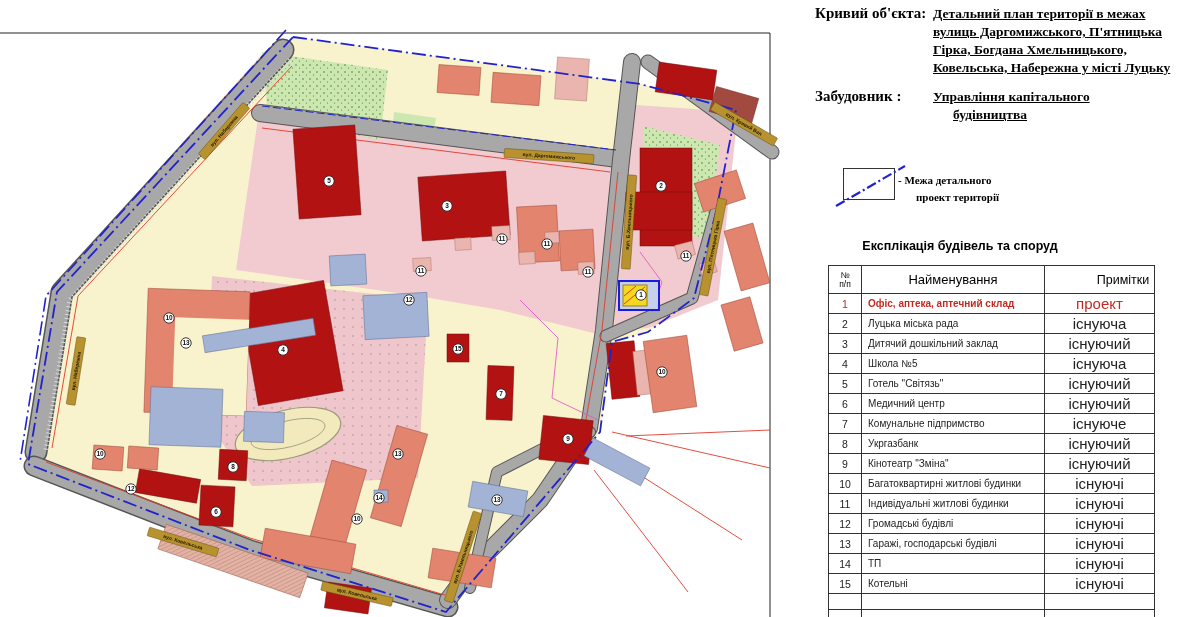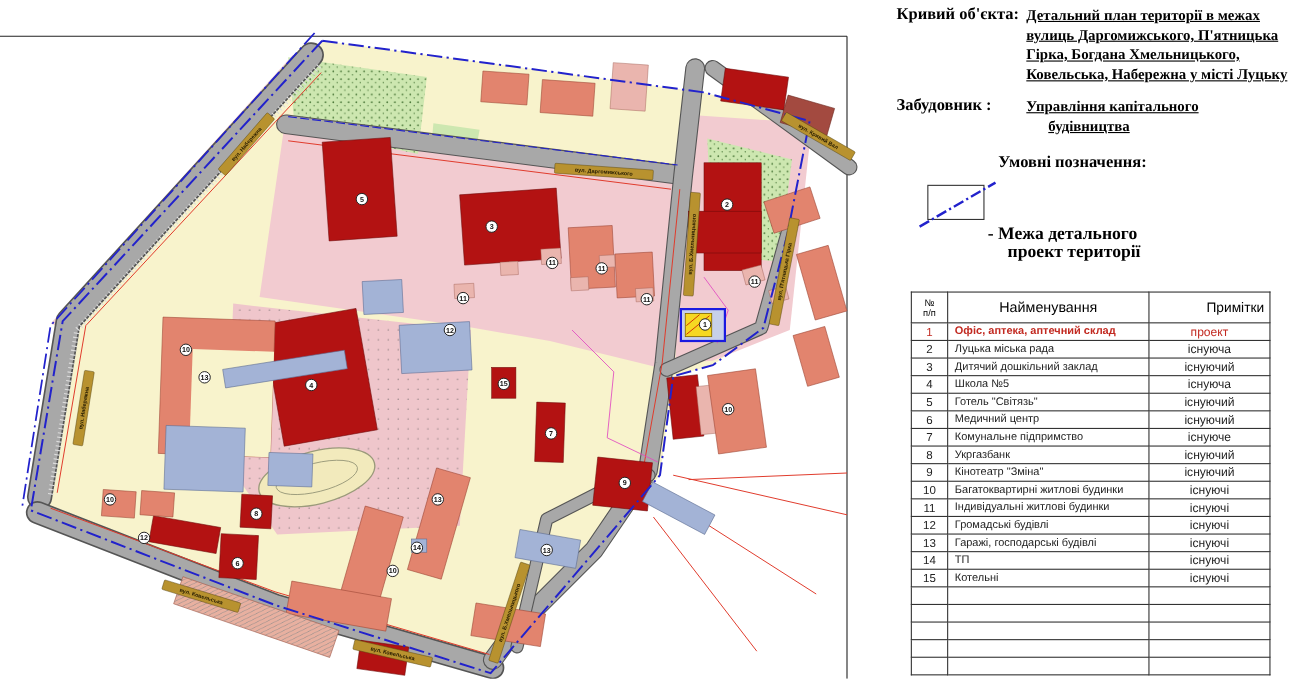--- a/index.html
+++ b/index.html
@@ -8,38 +8,38 @@
   #stage{position:absolute;left:0;top:0;width:1183px;height:617px;}
   svg text{user-select:none;}
 
   
   .abs{position:absolute;}
   .ser{font-family:"Liberation Serif",serif;}
   .hdr-label{font-weight:bold;font-size:15px;white-space:nowrap;}
   .hdr-value{font-weight:bold;font-size:13.5px;line-height:18px;width:252px;}
   .hdr-value span{display:block;text-decoration:underline;}
   .legend-title{font-weight:bold;font-size:15px;text-align:center;width:200px;}
-  .legend-label{font-weight:bold;font-size:16px;line-height:17px;margin-top:32px;}
+  .legend-label{font-weight:bold;font-size:11px;line-height:17px;}
   .legend-label span{display:block;}
   .legend-label span + span{margin-left:18px;}
   .legend-box{width:50px;height:30px;border:1.3px solid #333;background:#fff;}
   .tbl-title{font-weight:bold;font-size:12.5px;text-align:center;width:234px;}
 
   table.expl{border-collapse:collapse;table-layout:fixed;background:#fff;}
   table.expl,table.expl td,table.expl th{border:1px solid #333;}
   table.expl{border-width:1.4px;}
   table.expl th{font-weight:normal;vertical-align:middle;background:#fff;}
   th.c-num{width:30px;font-size:8.5px;line-height:9px;white-space:pre-line;}
   th.c-name{width:180px;font-size:13px;}
   th.c-note{width:60px;font-size:12.5px;padding-left:48px;}
   table.expl tr.hdr{height:28px;}
   table.expl tr.row{height:16px;}
   td.t-num{text-align:center;font-size:10.5px;color:#222;}
   td.t-name{font-size:10px;color:#222;padding:0 0 0 6px;overflow:hidden;white-space:nowrap;}
-  td.t-note{text-align:center;font-size:11px;color:#222;}
+  td.t-note{text-align:center;font-size:15px;color:#222;}
   tr.hl td{color:#c22a21;}
   tr.hl td.t-name{font-weight:bold;}
 
   
   .bdr{fill:#b31212;stroke:#6e0a0a;stroke-width:.5;}
   .bbrown{fill:#a34a40;stroke:#6e2a22;stroke-width:.5;}
   .bsal{fill:#e2846e;stroke:#9c4635;stroke-width:.5;}
   .bpink{fill:#eab5ae;stroke:#a06055;stroke-width:.4;}
   .bblue{fill:#a3b3d6;stroke:#5a6a90;stroke-width:.5;}
   .road{fill:none;stroke:#a8a8a8;stroke-linecap:round;stroke-linejoin:round;}
@@ -345,31 +345,31 @@
     <span>Гірка, Богдана Хмельницького,</span>
     <span>Ковельська, Набережна у місті Луцьку</span>
   </div>
 
   <div class="abs ser hdr-label" style="left:815px;top:88px;text-align:right;">Забудовник :</div>
   <div class="abs ser hdr-value" style="left:933px;top:88px;">
     <span>Управління капітального</span>
     <span style="margin-left:20px;">будівництва</span>
   </div>
 
-  <div class="abs ser legend-title" style="left:875px;top:140px;">Умовні позначення:</div>
 
   <div class="abs legend-box" style="left:843px;top:168px;"></div>
   <svg class="abs" style="left:831px;top:158px;" width="80" height="56" viewBox="0 0 80 56">
     <line x1="5" y1="48" x2="74" y2="8" stroke="#2222cc" stroke-width="2.2" stroke-dasharray="10 3 2 3"></line>
   </svg>
   <div class="abs ser legend-label" style="left:898px;top:172px;">
     <span>- Межа детального</span>
     <span>проект території</span>
   </div>
 
+  <div class="abs tbl-title" style="left:843px;top:239px;">Експлікація будівель та споруд</div>
 
   <table class="expl abs" style="left:828px;top:265px;">
     <thead>
       <tr class="hdr">
         <th class="c-num">№
 п/п</th>
         <th class="c-name">Найменування</th>
         <th class="c-note">Примітки</th>
       </tr>
     </thead>

